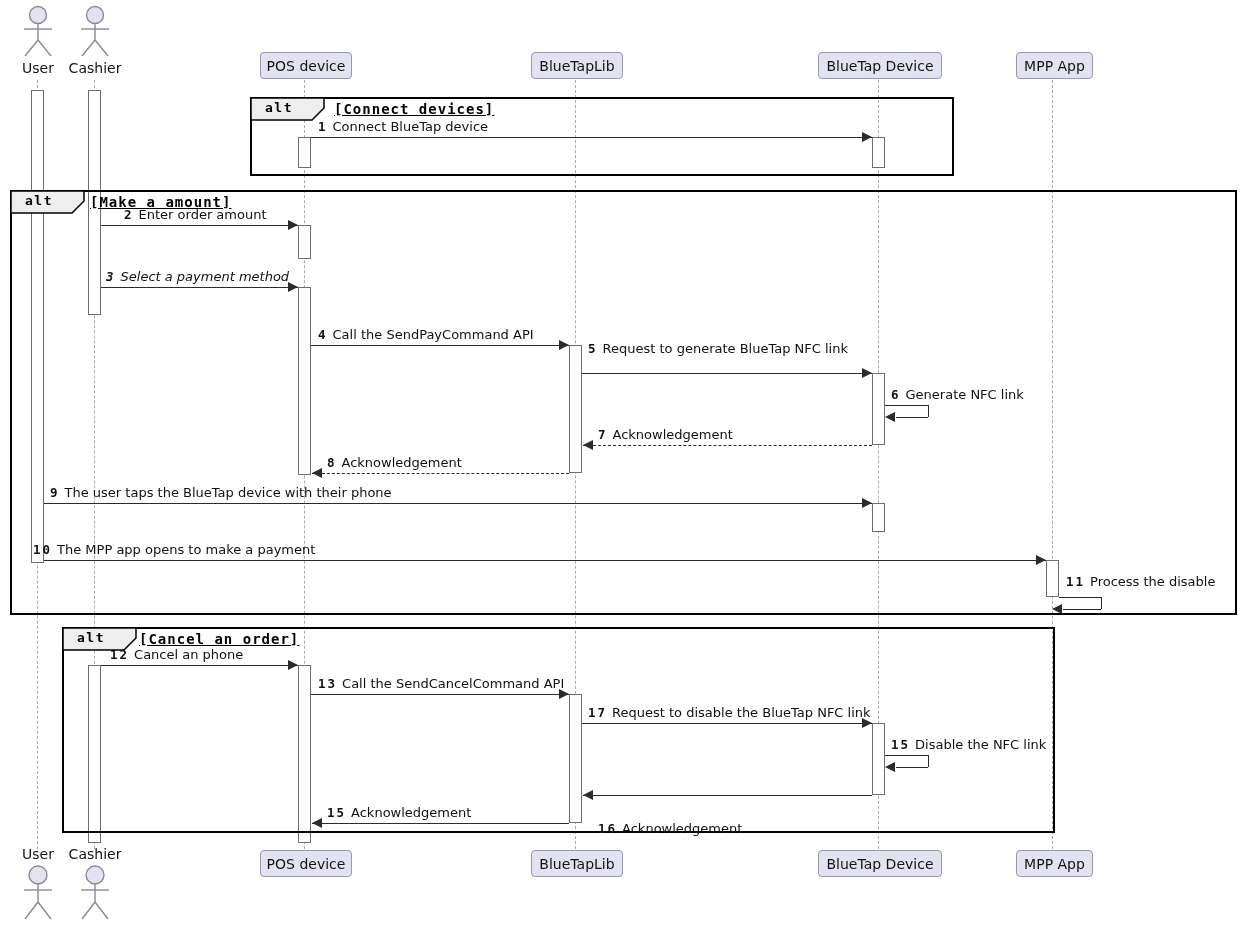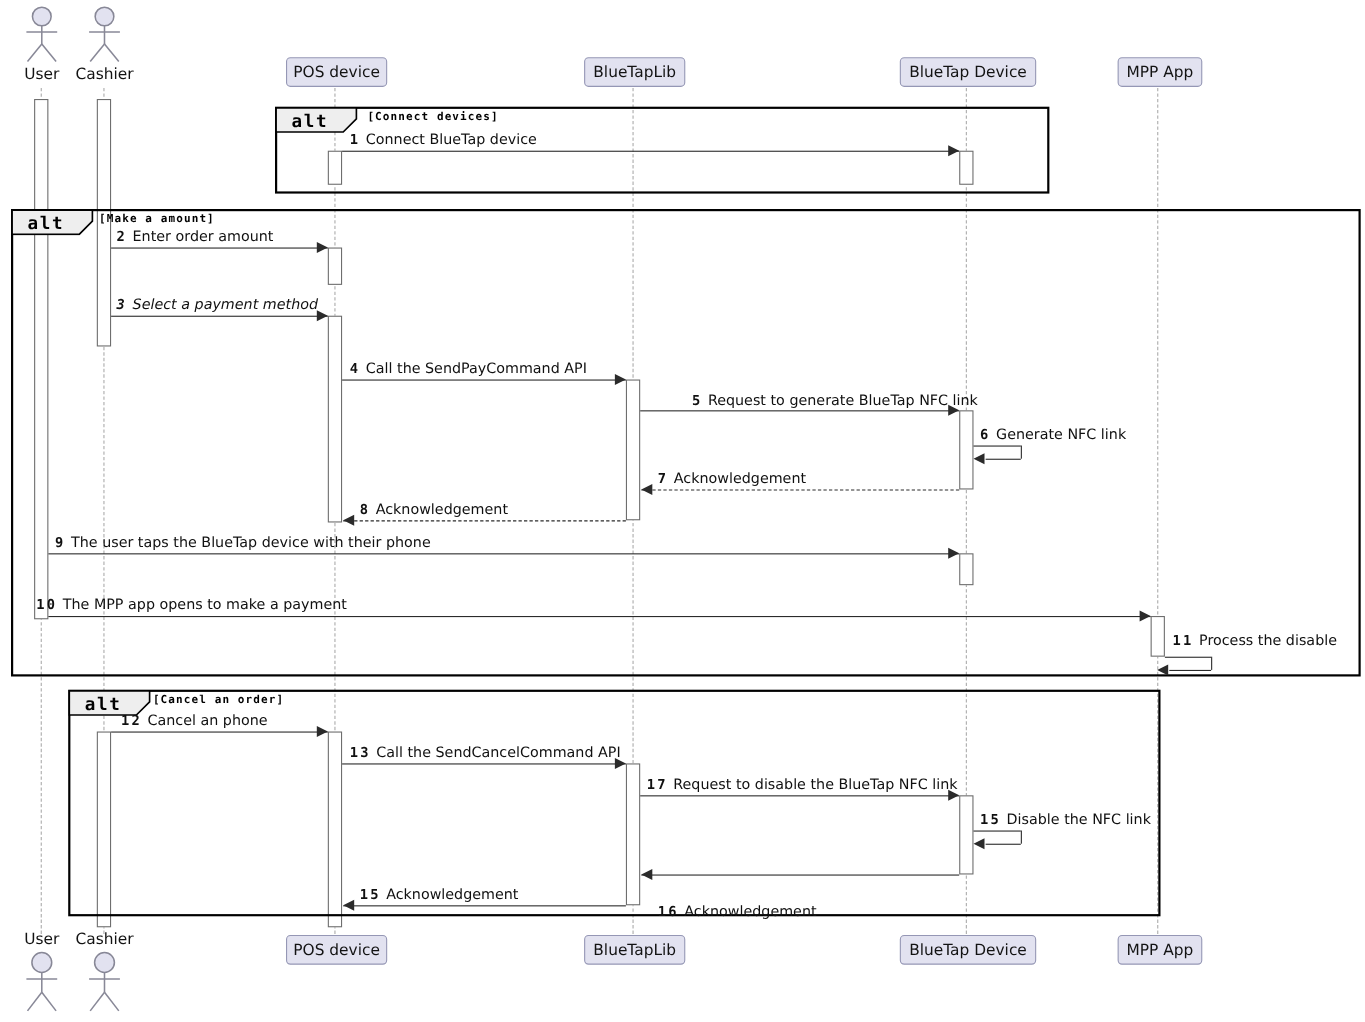--- a/index.html
+++ b/index.html
@@ -13,25 +13,25 @@
   .pbox{
     position:absolute;height:25px;background:#E2E2F0;border:1px solid #9597B5;border-radius:4px;
     display:flex;align-items:center;justify-content:center;font-size:14px;z-index:6;white-space:nowrap;
   }
   .actor-label{position:absolute;font-size:14px;text-align:center;z-index:6;white-space:nowrap;}
   .actor-svg{position:absolute;z-index:6;}
   .frag{position:absolute;border:2px solid #000;z-index:4;}
   .frag-tab{position:absolute;z-index:5;}
   .frag-op{
     position:absolute;z-index:6;font-family:"DejaVu Sans Mono","Liberation Mono",monospace;
-    font-weight:bold;font-size:16px;letter-spacing:1.5px;color:#000;
+    font-weight:bold;font-size:13px;letter-spacing:1.5px;color:#000;
   }
   .frag-guard{
     position:absolute;z-index:6;font-family:"DejaVu Sans Mono","Liberation Mono",monospace;
-    font-weight:bold;font-size:10px;letter-spacing:1px;color:#000;white-space:nowrap;
+    font-weight:bold;font-size:14px;letter-spacing:1px;color:#000;white-space:nowrap;text-decoration:underline;
   }
   .mline{position:absolute;height:0;border-top:1px solid #2B2B2B;z-index:5;}
   .mline.dashed{border-top-style:dashed;}
   .vline{position:absolute;width:0;border-left:1px solid #2B2B2B;z-index:5;}
   .ah-r{position:absolute;width:0;height:0;border-style:solid;z-index:5;
     border-width:5px 0 5px 10px;border-color:transparent transparent transparent #2B2B2B;}
   .ah-l{position:absolute;width:0;height:0;border-style:solid;z-index:5;
     border-width:5px 10px 5px 0;border-color:transparent #2B2B2B transparent transparent;}
   .mlabel{position:absolute;font-size:13px;white-space:nowrap;z-index:5;color:#101010;}
   .mnum{
@@ -87,39 +87,39 @@
   <div class="frag-op" style="left:77px;top:630px;">alt</div>
   <div class="frag-guard" style="left:139px;top:631px;">[Cancel an order]</div>
 
   <div>
     <div class="mlabel" style="left:318px;top:119px;"><span class="mnum">1</span><span>Connect BlueTap device</span></div>
     <div class="mline" style="left:311px;top:137px;width:561px;"></div>
     <div class="ah-r" style="left:862px;top:132px;"></div>
   </div>
 
   <div>
-    <div class="mlabel" style="left:106px;top:207px;"><span class="mnum">2</span><span>Enter order amount</span></div>
+    <div class="mlabel" style="left:124px;top:207px;"><span class="mnum">2</span><span>Enter order amount</span></div>
     <div class="mline" style="left:101px;top:225px;width:197px;"></div>
     <div class="ah-r" style="left:288px;top:220px;"></div>
   </div>
 
   <div>
     <div class="mlabel" style="left:106px;top:269px;font-style:italic;"><span class="mnum">3</span><span>Select a payment method</span></div>
     <div class="mline" style="left:101px;top:287px;width:197px;"></div>
     <div class="ah-r" style="left:288px;top:282px;"></div>
   </div>
 
   <div>
     <div class="mlabel" style="left:318px;top:327px;"><span class="mnum">4</span><span>Call the SendPayCommand API</span></div>
     <div class="mline" style="left:311px;top:345px;width:258px;"></div>
     <div class="ah-r" style="left:559px;top:340px;"></div>
   </div>
 
   <div>
-    <div class="mlabel" style="left:588px;top:356px;margin-left:41px;"><span class="mnum">5</span><span>Request to generate BlueTap NFC link</span></div>
+    <div class="mlabel" style="left:588px;top:341px;"><span class="mnum">5</span><span>Request to generate BlueTap NFC link</span></div>
     <div class="mline" style="left:582px;top:373px;width:290px;"></div>
     <div class="ah-r" style="left:862px;top:368px;"></div>
   </div>
 
   <div>
     <div class="mlabel" style="left:891px;top:387px;"><span class="mnum">6</span><span>Generate NFC link</span></div>
     <div class="mline" style="left:885px;top:405px;width:43px;"></div>
     <div class="vline" style="left:928px;top:405px;height:12px;"></div>
     <div class="mline" style="left:896px;top:417px;width:32px;"></div>
     <div class="ah-l" style="left:885px;top:412px;"></div>

